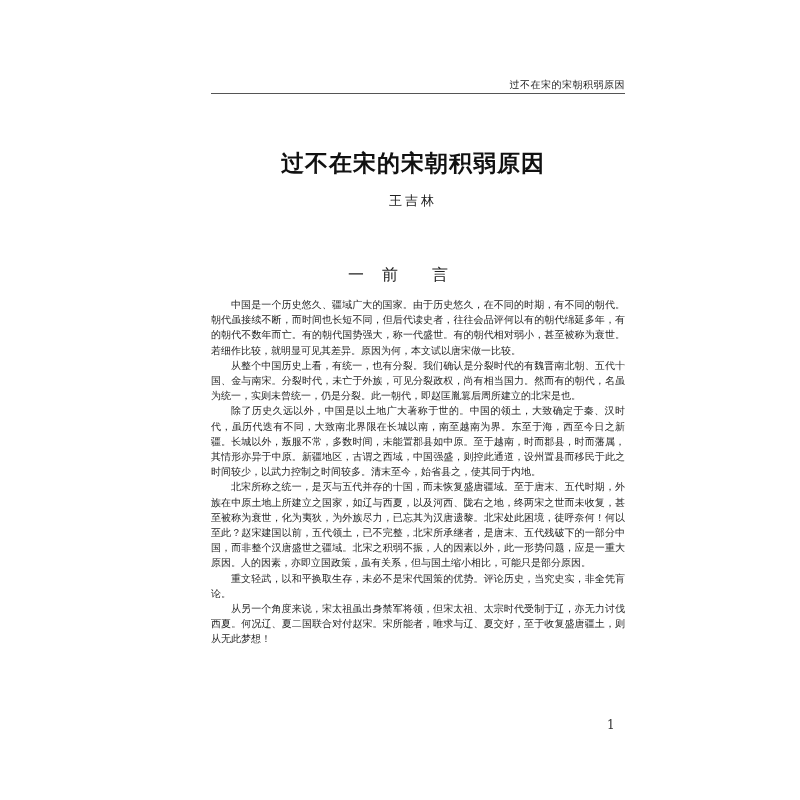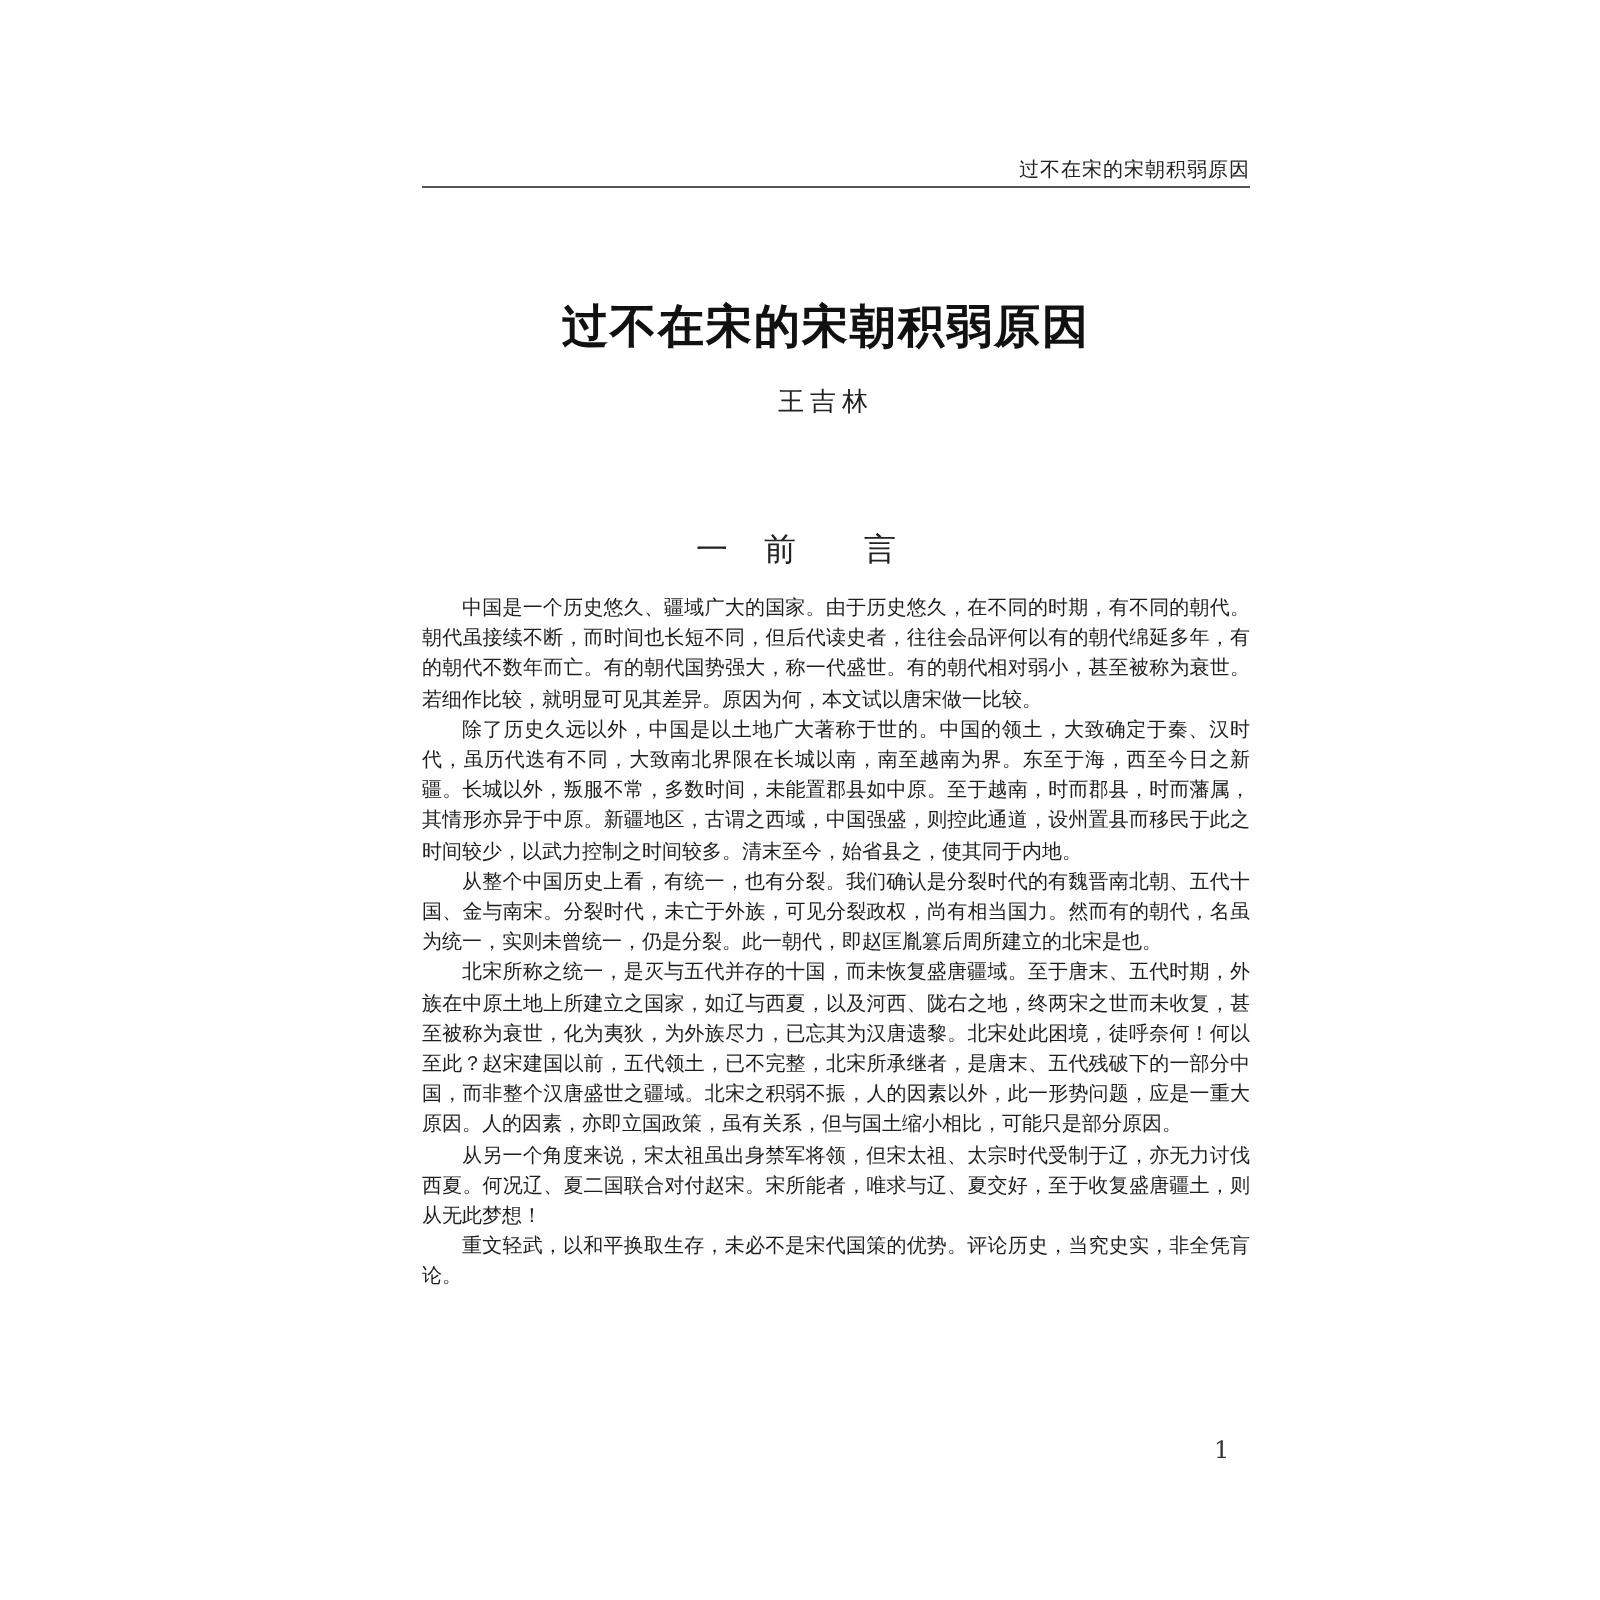--- a/index.html
+++ b/index.html
@@ -51,21 +51,21 @@
 
   <div class="title">过不在宋的宋朝积弱原因</div>
   <div class="author">王吉林</div>
 
   <div class="section-heading">
     <span class="num">一</span><span class="w1">前</span><span>言</span>
   </div>
 
   <div class="body-text">
     <p>中国是一个历史悠久、疆域广大的国家。由于历史悠久，在不同的时期，有不同的朝代。朝代虽接续不断，而时间也长短不同，但后代读史者，往往会品评何以有的朝代绵延多年，有的朝代不数年而亡。有的朝代国势强大，称一代盛世。有的朝代相对弱小，甚至被称为衰世。若细作比较，就明显可见其差异。原因为何，本文试以唐宋做一比较。</p>
+    <p>从整个中国历史上看，有统一，也有分裂。我们确认是分裂时代的有魏晋南北朝、五代十国、金与南宋。分裂时代，未亡于外族，可见分裂政权，尚有相当国力。然而有的朝代，名虽为统一，实则未曾统一，仍是分裂。此一朝代，即赵匡胤篡后周所建立的北宋是也。</p>
     <p>除了历史久远以外，中国是以土地广大著称于世的。中国的领土，大致确定于秦、汉时代，虽历代迭有不同，大致南北界限在长城以南，南至越南为界。东至于海，西至今日之新疆。长城以外，叛服不常，多数时间，未能置郡县如中原。至于越南，时而郡县，时而藩属，其情形亦异于中原。新疆地区，古谓之西域，中国强盛，则控此通道，设州置县而移民于此之时间较少，以武力控制之时间较多。清末至今，始省县之，使其同于内地。</p>
-    <p>从整个中国历史上看，有统一，也有分裂。我们确认是分裂时代的有魏晋南北朝、五代十国、金与南宋。分裂时代，未亡于外族，可见分裂政权，尚有相当国力。然而有的朝代，名虽为统一，实则未曾统一，仍是分裂。此一朝代，即赵匡胤篡后周所建立的北宋是也。</p>
     <p>北宋所称之统一，是灭与五代并存的十国，而未恢复盛唐疆域。至于唐末、五代时期，外族在中原土地上所建立之国家，如辽与西夏，以及河西、陇右之地，终两宋之世而未收复，甚至被称为衰世，化为夷狄，为外族尽力，已忘其为汉唐遗黎。北宋处此困境，徒呼奈何！何以至此？赵宋建国以前，五代领土，已不完整，北宋所承继者，是唐末、五代残破下的一部分中国，而非整个汉唐盛世之疆域。北宋之积弱不振，人的因素以外，此一形势问题，应是一重大原因。人的因素，亦即立国政策，虽有关系，但与国土缩小相比，可能只是部分原因。</p>
+    <p>重文轻武，以和平换取生存，未必不是宋代国策的优势。评论历史，当究史实，非全凭肓论。</p>
     <p>从另一个角度来说，宋太祖虽出身禁军将领，但宋太祖、太宗时代受制于辽，亦无力讨伐西夏。何况辽、夏二国联合对付赵宋。宋所能者，唯求与辽、夏交好，至于收复盛唐疆土，则从无此梦想！</p>
-    <p>重文轻武，以和平换取生存，未必不是宋代国策的优势。评论历史，当究史实，非全凭肓论。</p>
   </div>
 
   <div class="page-number">1</div>
 </div>
 
 </body></html>

